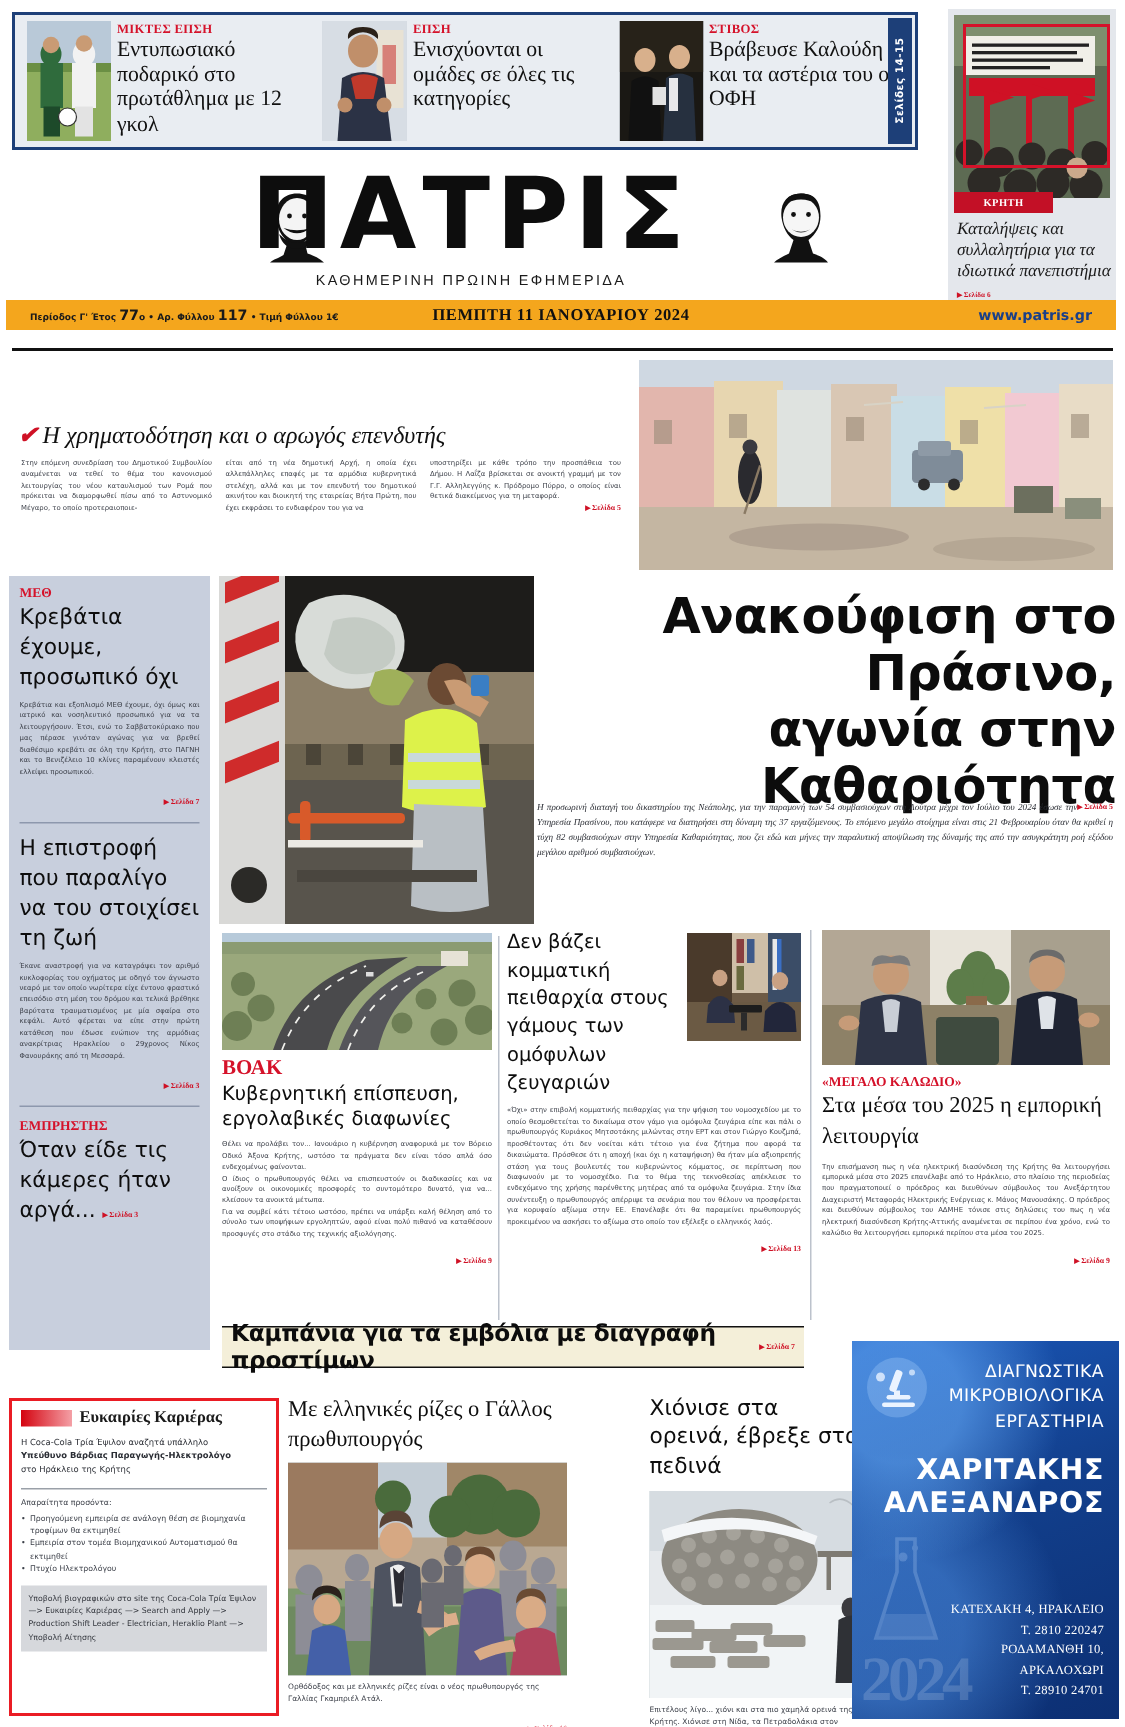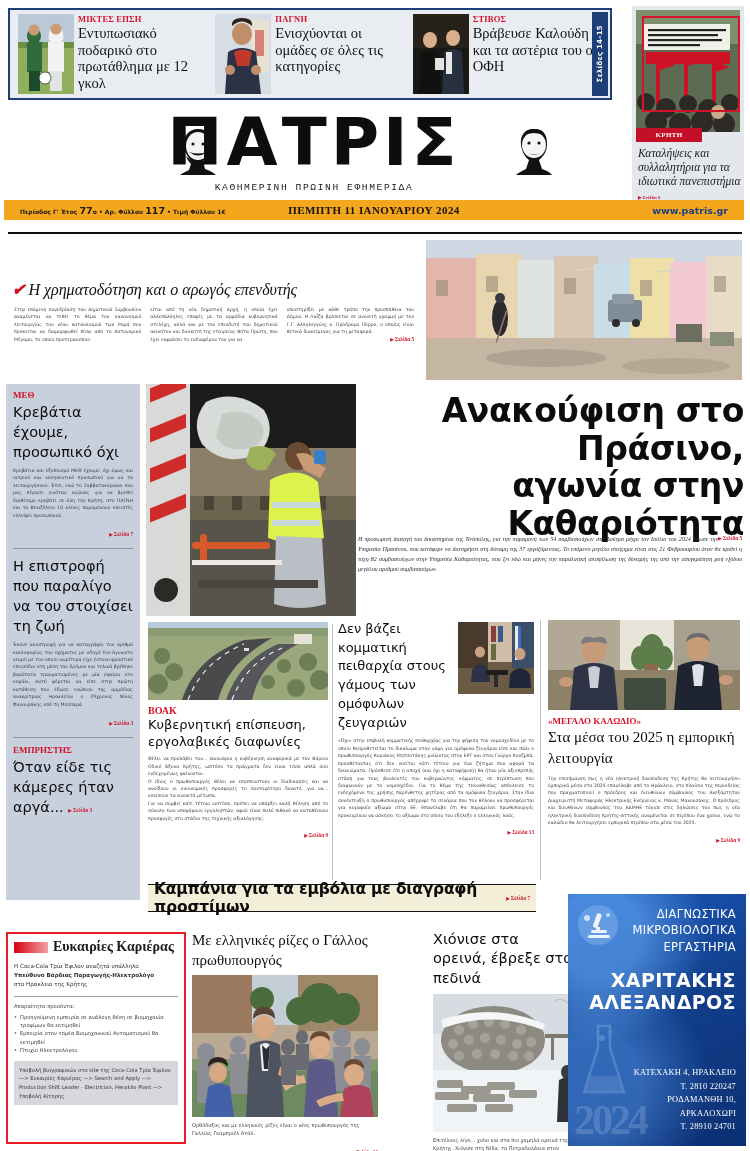--- a/index.html
+++ b/index.html
@@ -64,21 +64,21 @@
 
   
   .masthead { position:absolute; left:0; top:104px; width:628px; height:92px; }
   .nameplate {
     position:absolute; left:0; right:0; top:6px; text-align:center;
     font-family:"DejaVu Sans", sans-serif; font-weight:bold; font-size:66px;
     letter-spacing:4px; color:#0d0d0d; line-height:1;
   }
   .subname {
     position:absolute; left:0; right:0; top:78px; text-align:center;
-    font-family:Liberation Mono, monospace; font-size:9.6px; letter-spacing:1.6px; color:#1a1a1a;
+    font-family:Liberation Sans, sans-serif; font-size:9.6px; letter-spacing:1.6px; color:#1a1a1a;
   }
   .face { position:absolute; width:44px; height:50px; top:22px; }
   .face.left { left:176px; }
   .face.right { left:512px; }
   .face svg { width:100%; height:100%; }
 
   
   .infobar {
     position:absolute; left:4px; top:200px; width:740px; height:20px;
     background:#f4a61d; display:flex; align-items:center;
@@ -140,21 +140,21 @@
   .hero-body {
     position:absolute; left:358px; top:534px; width:384px;
     font-family:"Liberation Serif", serif; font-style:italic;
     font-size:6.1px; line-height:1.65; color:#2c2f36; text-align:justify;
   }
   .hero-body .pageref { float:right; font-style:normal; }
 
   
   .voak { position:absolute; left:148px; top:622px; width:180px; }
   .voak-photo { width:180px; height:78px; }
-  .voak-kick { font-size:10px; margin-top:5px; }
+  .voak-kick { font-size:14px; margin-top:5px; }
   .voak-head {
     font-family:"DejaVu Sans", sans-serif; font-size:13px; line-height:1.28; color:#0d0d0d;
     margin-top:1px;
   }
   .voak-body { margin-top:5px; }
 
   .gamoi { position:absolute; left:338px; top:620px; width:196px; }
   .gamoi-head {
     font-family:"DejaVu Sans", sans-serif; font-size:13px; line-height:1.44; color:#0d0d0d;
     width:116px;
@@ -184,21 +184,21 @@
     color:#0c0c0c; letter-spacing:-.2px;
   }
 
   
   .job {
     position:absolute; left:6px; top:932px; width:180px; height:212px;
     border:2px solid #ea1c24; background:#fff; padding:5px 6px;
   }
   .job-hdr { display:flex; align-items:center; gap:5px; }
   .job-swatch { width:34px; height:11px; background:linear-gradient(90deg,#d4030f,#f4a0a6); }
-  .job-title { font-size:14px; font-weight:bold; color:#1a1a1a; font-family:"Liberation Serif", serif; }
+  .job-title { font-size:11px; font-weight:bold; color:#1a1a1a; font-family:"Liberation Serif", serif; }
   .job-lead { font-size:5.6px; line-height:1.62; color:#2b2e35; margin-top:7px; }
   .job-rule { height:1px; background:#9aa0a8; margin:7px 0 5px; }
   .job-sec { font-size:5.2px; color:#3b3f48; line-height:1.62; }
   .job-sec ul { list-style:none; margin-top:2px; }
   .job-sec li { padding-left:6px; position:relative; }
   .job-sec li::before { content:"\2022"; position:absolute; left:0; }
   .job-foot {
     margin-top:6px; background:#d6d8dc; padding:5px 5px; font-size:5.2px;
     line-height:1.66; color:#33363d;
   }
@@ -288,21 +288,21 @@
           <rect x="40" y="16" width="9" height="26" fill="#c9302c" opacity=".55"></rect>
           <ellipse cx="27" cy="20" rx="10" ry="11" fill="#c08f6a"></ellipse>
           <path d="M17 12 q10 -9 20 0 q1 -8 -10 -8 q-11 0 -10 8z" fill="#2b2118"></path>
           <path d="M10 80 L13 38 q14 -8 28 0 L46 80z" fill="#2b3245"></path>
           <path d="M19 38 q8 -5 18 0 l-3 14 h-12z" fill="#c0392b"></path>
           <circle cx="15" cy="56" r="5" fill="#c08f6a"></circle>
           <circle cx="41" cy="56" r="5" fill="#c08f6a"></circle>
         </svg>
       </div>
       <div class="sp-text">
-        <div class="sp-kick kicker">ΠΑΓΝΗ</div>
+        <div class="sp-kick kicker">ΕΠΣΗ</div>
         <div class="sp-head">Ενισχύονται οι ομάδες σε όλες τις κατηγορίες</div>
       </div>
     </div>
 
     <div class="sp-item">
       <div class="sp-thumb photo">
         <svg viewBox="0 0 56 80" preserveAspectRatio="none" style="width:100%;height:100%">
           <rect width="56" height="80" fill="#1a1814"></rect>
           <rect x="0" y="0" width="56" height="34" fill="#272219"></rect>
           <ellipse cx="17" cy="26" rx="7" ry="8" fill="#d8b08c"></ellipse>

